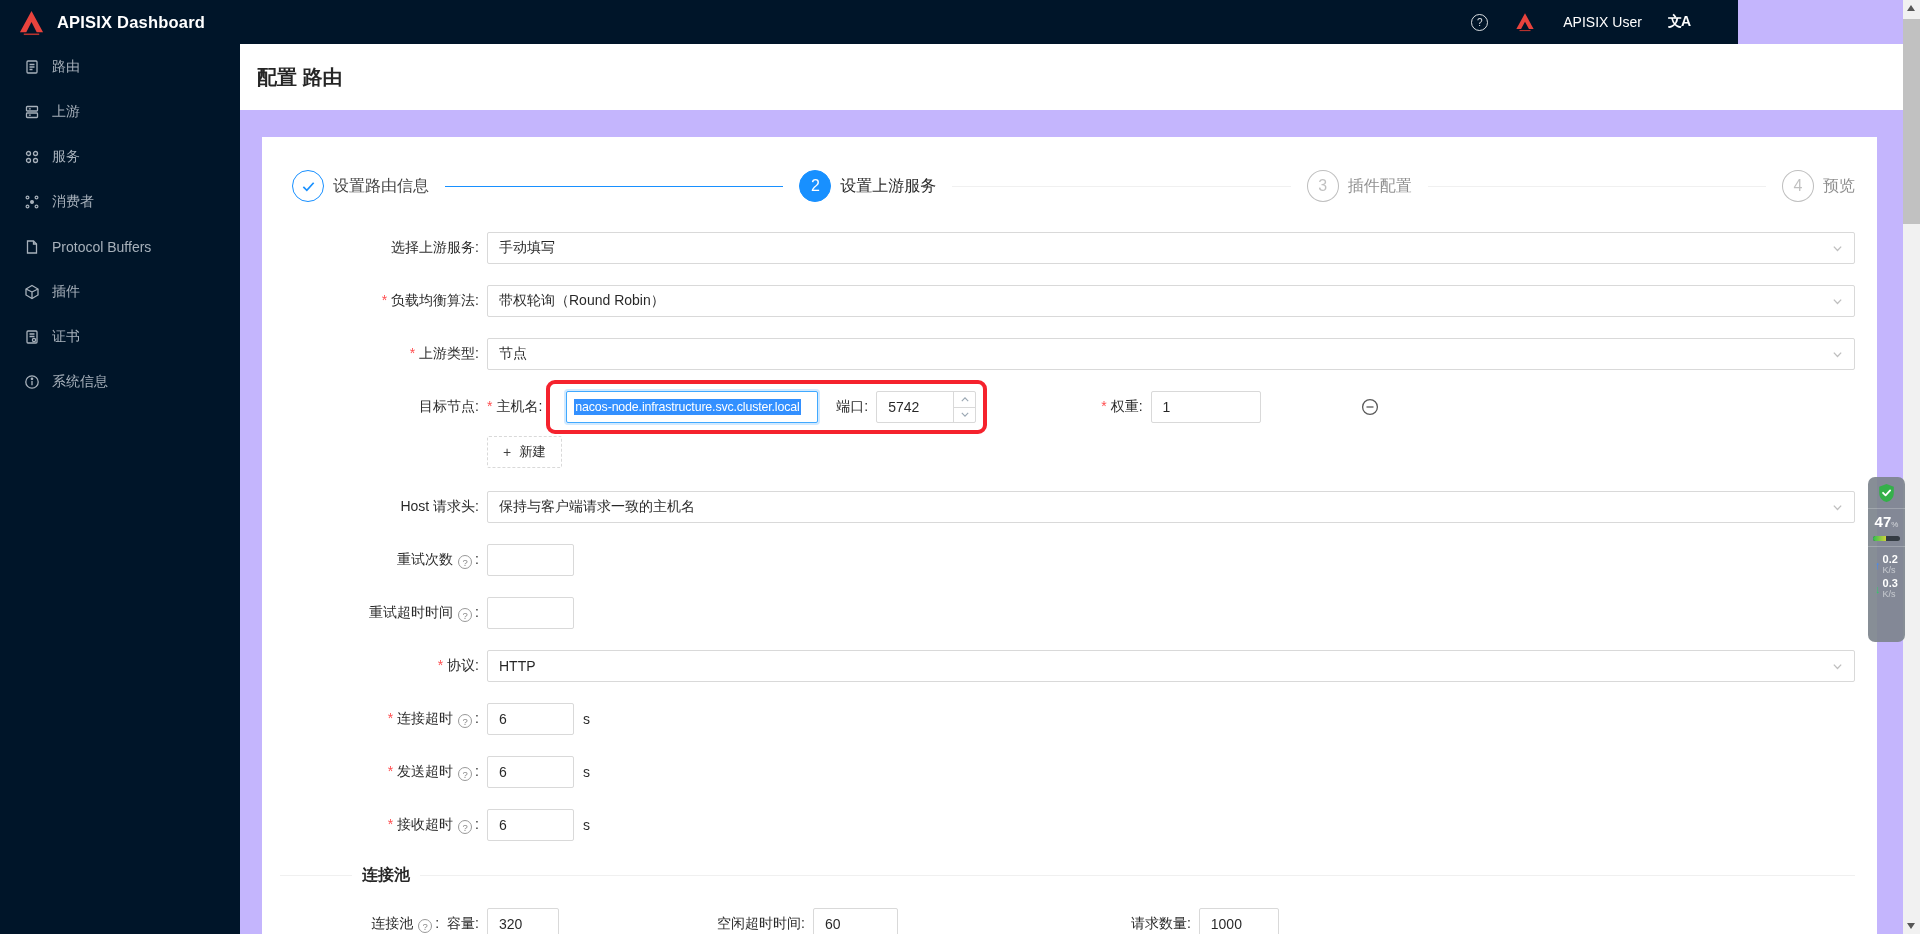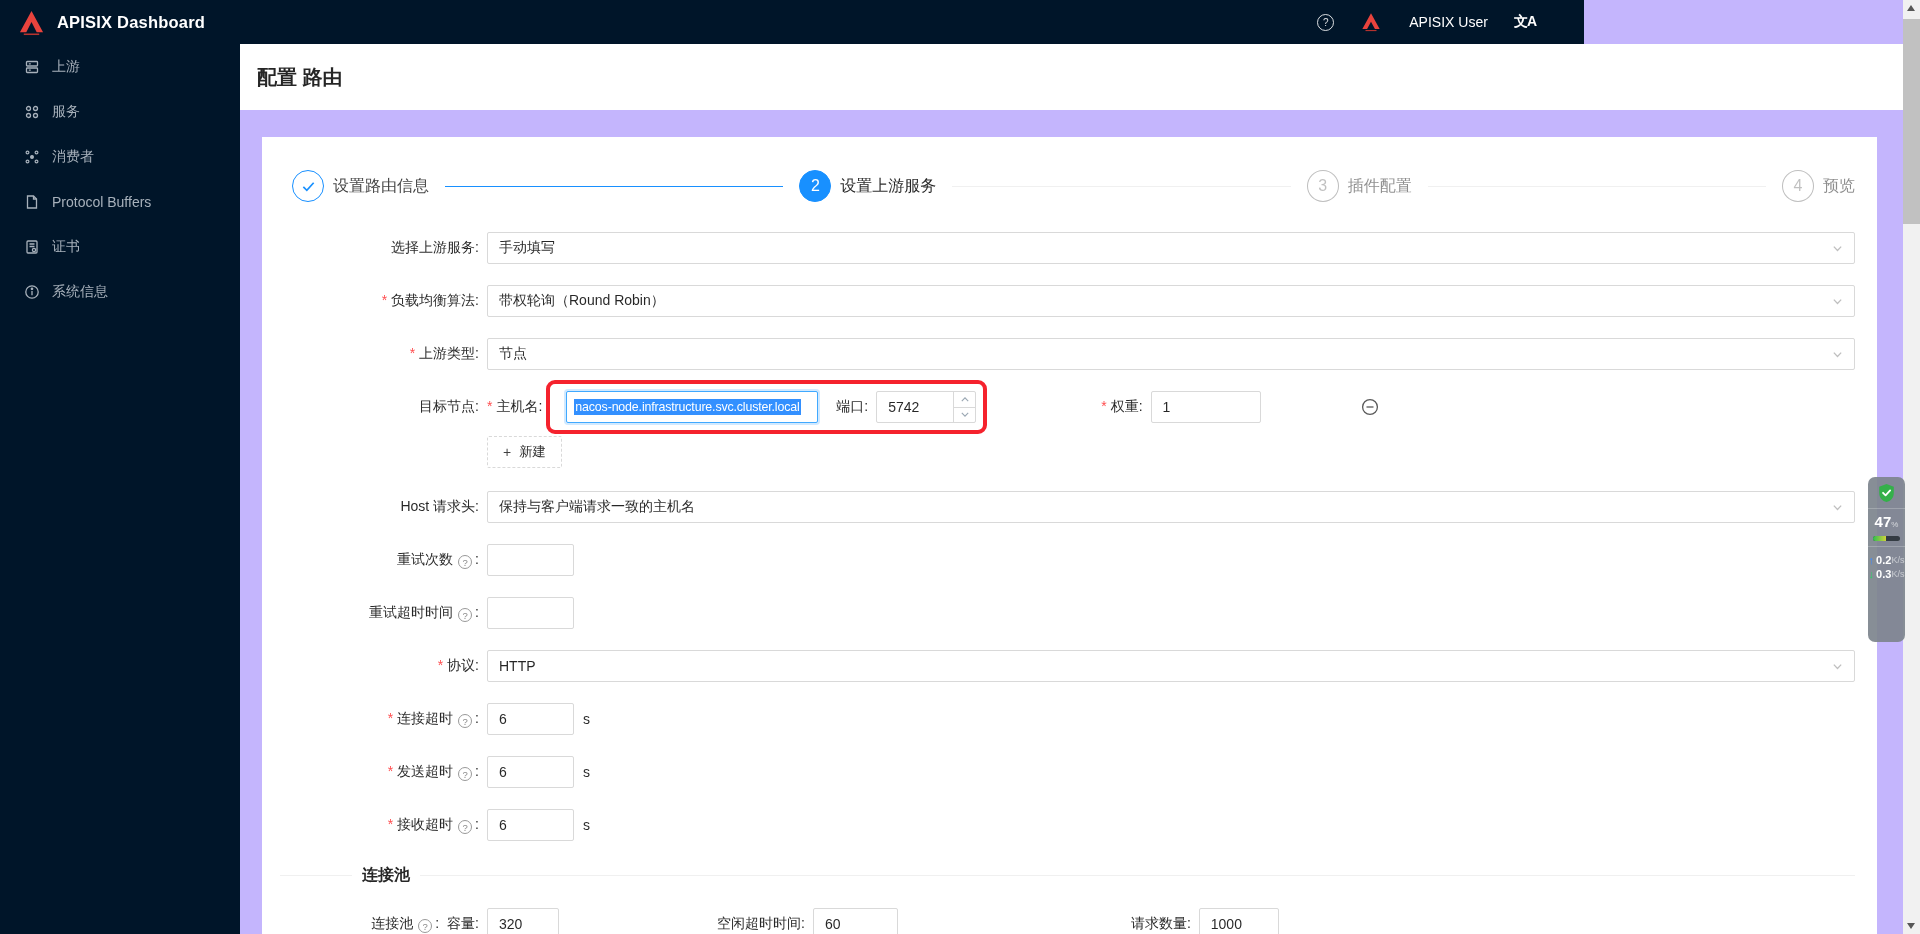--- a/index.html
+++ b/index.html
@@ -1,20 +1,20 @@
 <!DOCTYPE html>
 <html><head>
 <meta charset="utf-8">
 <style>
   * { margin:0; padding:0; box-sizing:border-box; }
   html,body { width:1920px; height:934px; overflow:hidden; }
   body { font-family:"Liberation Sans","DejaVu Sans",sans-serif; font-size:14px; color:rgba(0,0,0,.85); background:#f0f2f5; position:relative; }
 
   
-  .topbar { position:fixed; top:0; left:0; width:1584px; height:44px; background:#001529; z-index:40; display:flex; align-items:center; justify-content:space-between; }
+  .topbar { position:fixed; top:0; left:0; width:1738px; height:44px; background:#001529; z-index:40; display:flex; align-items:center; justify-content:space-between; }
   .brand { width:240px; display:flex; align-items:center; gap:12px; padding-left:18px; }
   .brand-title { color:#fff; font-size:16.5px; font-weight:700; letter-spacing:.2px; white-space:nowrap; }
   .topbar-right { display:flex; align-items:center; gap:26px; padding-right:48px; color:rgba(255,255,255,.9); }
   .help-circle { width:17px; height:17px; border:1.4px solid rgba(255,255,255,.85); border-radius:50%; display:flex; align-items:center; justify-content:center; font-size:10px; color:rgba(255,255,255,.85); cursor:pointer; }
   .userbox { display:flex; align-items:center; gap:27px; cursor:pointer; }
   .user-name { color:#fff; font-size:14px; }
   .trans-icon { color:#fff; font-size:14px; font-weight:700; cursor:pointer; letter-spacing:-1px; }
 
   
   .sider { position:fixed; top:0; left:0; bottom:0; width:240px; background:#001529; z-index:30; padding-top:44px; }
@@ -89,21 +89,21 @@
   .monitor { position:fixed; top:477px; right:15px; width:37px; height:165px; background:rgba(125,132,141,.92); border-radius:7px; z-index:60; display:flex; flex-direction:column; align-items:center; padding-top:6px; color:#fff; }
   .mon-div { width:100%; height:1px; background:rgba(255,255,255,.22); margin:5px 0; }
   .mon-pct { font-size:15px; font-weight:800; line-height:16px; }
   .mon-pct .pu { font-size:8px; font-weight:400; color:rgba(255,255,255,.65); }
   .mon-bar { width:27px; height:5px; border-radius:3px; background:#343b43; overflow:hidden; margin-top:3px; }
   .mon-bar-fill { height:100%; width:47%; background:linear-gradient(90deg,#2fbf4f,#cfd23a); }
   .speed { display:flex; align-items:center; gap:2px; margin-top:2px; }
   .speed .arrow { font-size:11px; font-weight:700; }
   .speed .arrow.up { color:#3d8bfd; }
   .speed .arrow.down { color:#2fce66; }
-  .speed .vals { display:flex; align-items:flex-start; line-height:11px; }
+  .speed .vals { display:flex; flex-direction:column; align-items:flex-start; line-height:11px; }
   .speed .v { font-size:11px; font-weight:700; color:#fff; }
   .speed .u { font-size:9px; color:rgba(255,255,255,.55); }
 </style>
 </head>
 <body>
 
 <div class="topbar">
   <div class="brand">
     <svg width="27" height="27" viewBox="0 0 28 28">
       <path d="M14,2 L26,24 L19.4,24 L14,13.6 L8.6,24 L2,24 Z" fill="#e8433d"></path>
@@ -122,20 +122,27 @@
       </svg>
       <span class="user-name">APISIX User</span>
     </span>
     <span class="trans-icon">文A</span>
   </div>
 </div>
 
 <div class="sider">
   <div class="menu-item">
     <svg width="16" height="16" viewBox="0 0 16 16" fill="none" stroke="#a7b1bb" stroke-width="1.3">
+      <rect x="3" y="2" width="10" height="12" rx="1"></rect>
+        <path d="M5.5 5.5 h5 M5.5 8 h5 M5.5 10.5 h3"></path>
+    </svg>
+    <span>路由</span>
+  </div>
+  <div class="menu-item">
+    <svg width="16" height="16" viewBox="0 0 16 16" fill="none" stroke="#a7b1bb" stroke-width="1.3">
       <rect x="2.5" y="2.5" width="11" height="4.5" rx="0.8"></rect>
         <rect x="2.5" y="9" width="11" height="4.5" rx="0.8"></rect>
         <path d="M4.8 4.8 h2 M4.8 11.2 h2"></path>
     </svg>
     <span>上游</span>
   </div>
   <div class="menu-item">
     <svg width="16" height="16" viewBox="0 0 16 16" fill="none" stroke="#a7b1bb" stroke-width="1.3">
       <circle cx="4.5" cy="4.5" r="2"></circle>
         <circle cx="11.5" cy="4.5" r="2"></circle>
@@ -153,20 +160,27 @@
         <circle cx="8" cy="8" r="1.4" fill="#a7b1bb"></circle>
     </svg>
     <span>消费者</span>
   </div>
   <div class="menu-item">
     <svg width="16" height="16" viewBox="0 0 16 16" fill="none" stroke="#a7b1bb" stroke-width="1.3">
       <path d="M3.5 2 h6 l3 3 v9 h-9 z"></path>
         <path d="M9.5 2 v3 h3"></path>
     </svg>
     <span>Protocol Buffers</span>
+  </div>
+  <div class="menu-item">
+    <svg width="16" height="16" viewBox="0 0 16 16" fill="none" stroke="#a7b1bb" stroke-width="1.3">
+      <path d="M8 1.5 L14 5 V11 L8 14.5 L2 11 V5 Z"></path>
+        <path d="M8 8 L14 5 M8 8 L2 5 M8 8 V14.5"></path>
+    </svg>
+    <span>插件</span>
   </div>
   <div class="menu-item">
     <svg width="16" height="16" viewBox="0 0 16 16" fill="none" stroke="#a7b1bb" stroke-width="1.3">
       <rect x="3" y="2" width="10" height="12" rx="1"></rect>
         <path d="M5.5 5 h5 M5.5 7.5 h5"></path>
         <circle cx="10" cy="11" r="1.6"></circle>
     </svg>
     <span>证书</span>
   </div>
   <div class="menu-item">

